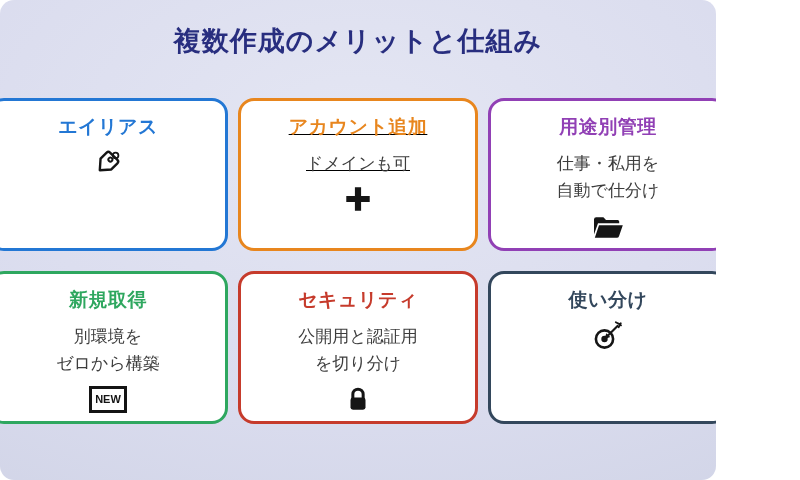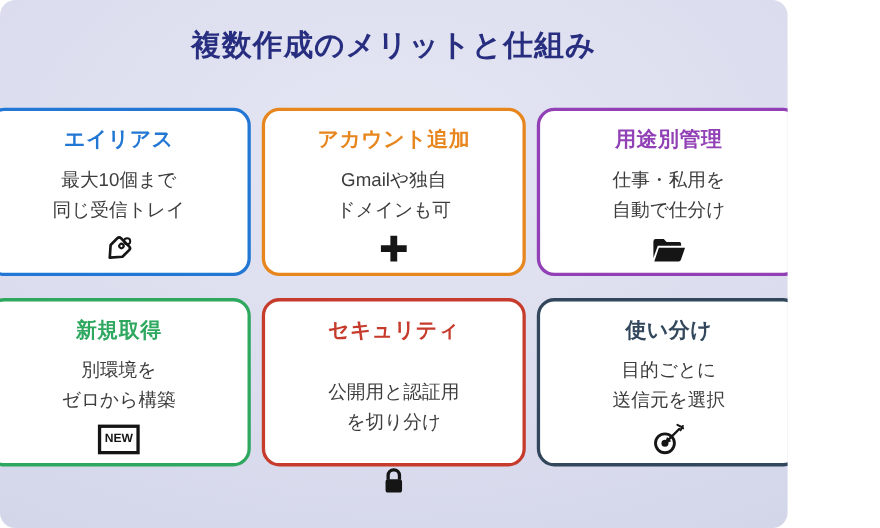--- a/index.html
+++ b/index.html
@@ -81,39 +81,34 @@
 <body>
 
 <div class="page">
 
   <h1 class="page-title">複数作成のメリットと仕組み</h1>
 
   <div class="grid">
 
     <div class="card" style="border-color: rgb(35, 119, 212);">
       <div class="card-title" style="color: rgb(35, 119, 212);">エイリアス</div>
-      <div class="card-body">
-        <div>最大10個まで</div>
-        <div>同じ受信トレイ</div>
-      </div>
       <div class="card-icon">
         <svg width="32" height="32" viewBox="0 0 32 32" aria-hidden="true">
           <g transform="rotate(45 15 17)">
             <path d="M9.8 7.5 h10.4 a2.4 2.4 0 0 1 2.4 2.4 v8.6 L15 27.2 L7.4 18.5 v-8.6 A2.4 2.4 0 0 1 9.8 7.5 Z" fill="none" stroke="#151515" stroke-width="2.4" stroke-linejoin="round"></path>
             <circle cx="15" cy="12.2" r="2" fill="none" stroke="#151515" stroke-width="1.9"></circle>
           </g>
           <circle cx="23.6" cy="9.4" r="2.8" fill="none" stroke="#151515" stroke-width="1.8"></circle>
         </svg>
       </div>
     </div>
 
-    <div class="card" style="border-color: rgb(232, 134, 30);">
+    <div class="card" style="border-color: rgb(232, 134, 30); text-decoration: underline;">
       <div class="card-title" style="color: rgb(232, 134, 30);">アカウント追加</div>
       <div class="card-body">
-        <div>Gmailや独自</div>
         <div>ドメインも可</div>
       </div>
       <div class="card-icon">
         <svg width="30" height="30" viewBox="0 0 32 32" aria-hidden="true">
           <path d="M12.7 3.5 h6.6 v9.2 h9.2 v6.6 h-9.2 v9.2 h-6.6 v-9.2 H3.5 v-6.6 h9.2 Z" fill="#151515"></path>
         </svg>
       </div>
     </div>
 
     <div class="card" style="border-color: rgb(145, 64, 181);">
@@ -134,40 +129,36 @@
       <div class="card-title" style="color: rgb(46, 167, 95);">新規取得</div>
       <div class="card-body">
         <div>別環境を</div>
         <div>ゼロから構築</div>
       </div>
       <div class="card-icon">
         <span class="new-badge">NEW</span>
       </div>
     </div>
 
-    <div class="card" style="border-color: rgb(198, 59, 44); gap: 20px;">
+    <div class="card" style="border-color: rgb(198, 59, 44);">
       <div class="card-title" style="color: rgb(198, 59, 44);">セキュリティ</div>
       <div class="card-body">
         <div>公開用と認証用</div>
         <div>を切り分け</div>
       </div>
       <div class="card-icon">
         <svg width="30" height="30" viewBox="0 0 32 32" aria-hidden="true">
           <path d="M10.5 15 v-4 a5.5 5.5 0 0 1 11 0 v4" fill="none" stroke="#151515" stroke-width="3.2"></path>
           <rect x="8" y="14.5" width="16" height="13" rx="2.6" fill="#151515"></rect>
         </svg>
       </div>
     </div>
 
     <div class="card" style="border-color: rgb(51, 71, 92); align-items: center;">
       <div class="card-title" style="color: rgb(51, 71, 92);">使い分け</div>
-      <div class="card-body">
-        <div>目的ごとに</div>
-        <div>送信元を選択</div>
-      </div>
       <div class="card-icon">
         <svg width="34" height="34" viewBox="0 0 34 34" aria-hidden="true">
           <circle cx="13.5" cy="21" r="8.6" fill="none" stroke="#151515" stroke-width="2.6"></circle>
           <circle cx="13.5" cy="21" r="3.2" fill="#151515"></circle>
           <path d="M26.5 8 L14.5 20" stroke="#151515" stroke-width="2.2" stroke-linecap="round"></path>
           <path d="M13.2 21.3 l2.2 -6 3.8 3.8 Z" fill="#151515"></path>
           <path d="M24.8 4.2 l4 2.2 M27.6 9.2 l2.2 -4 M30 7.4 l-2 -1.6" fill="none" stroke="#151515" stroke-width="1.8" stroke-linecap="round"></path>
         </svg>
       </div>
     </div>

